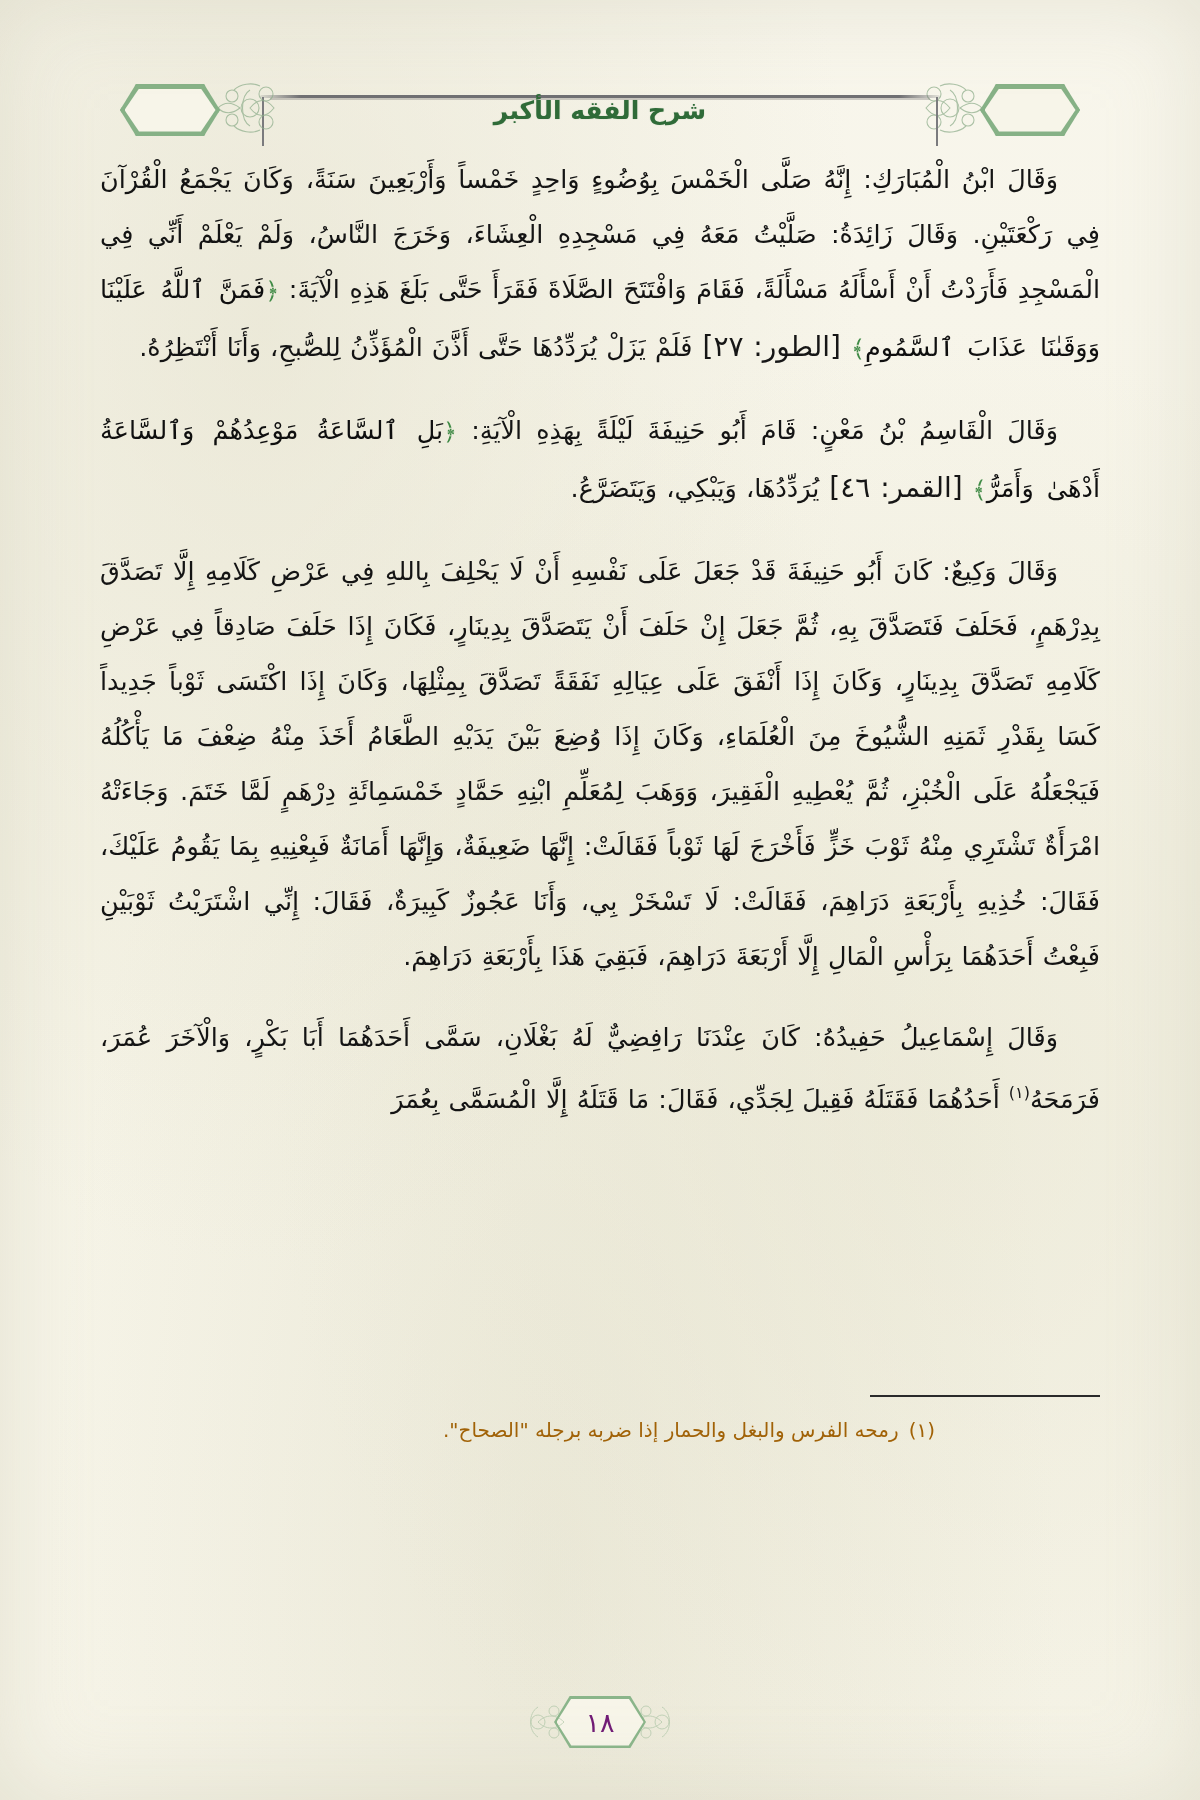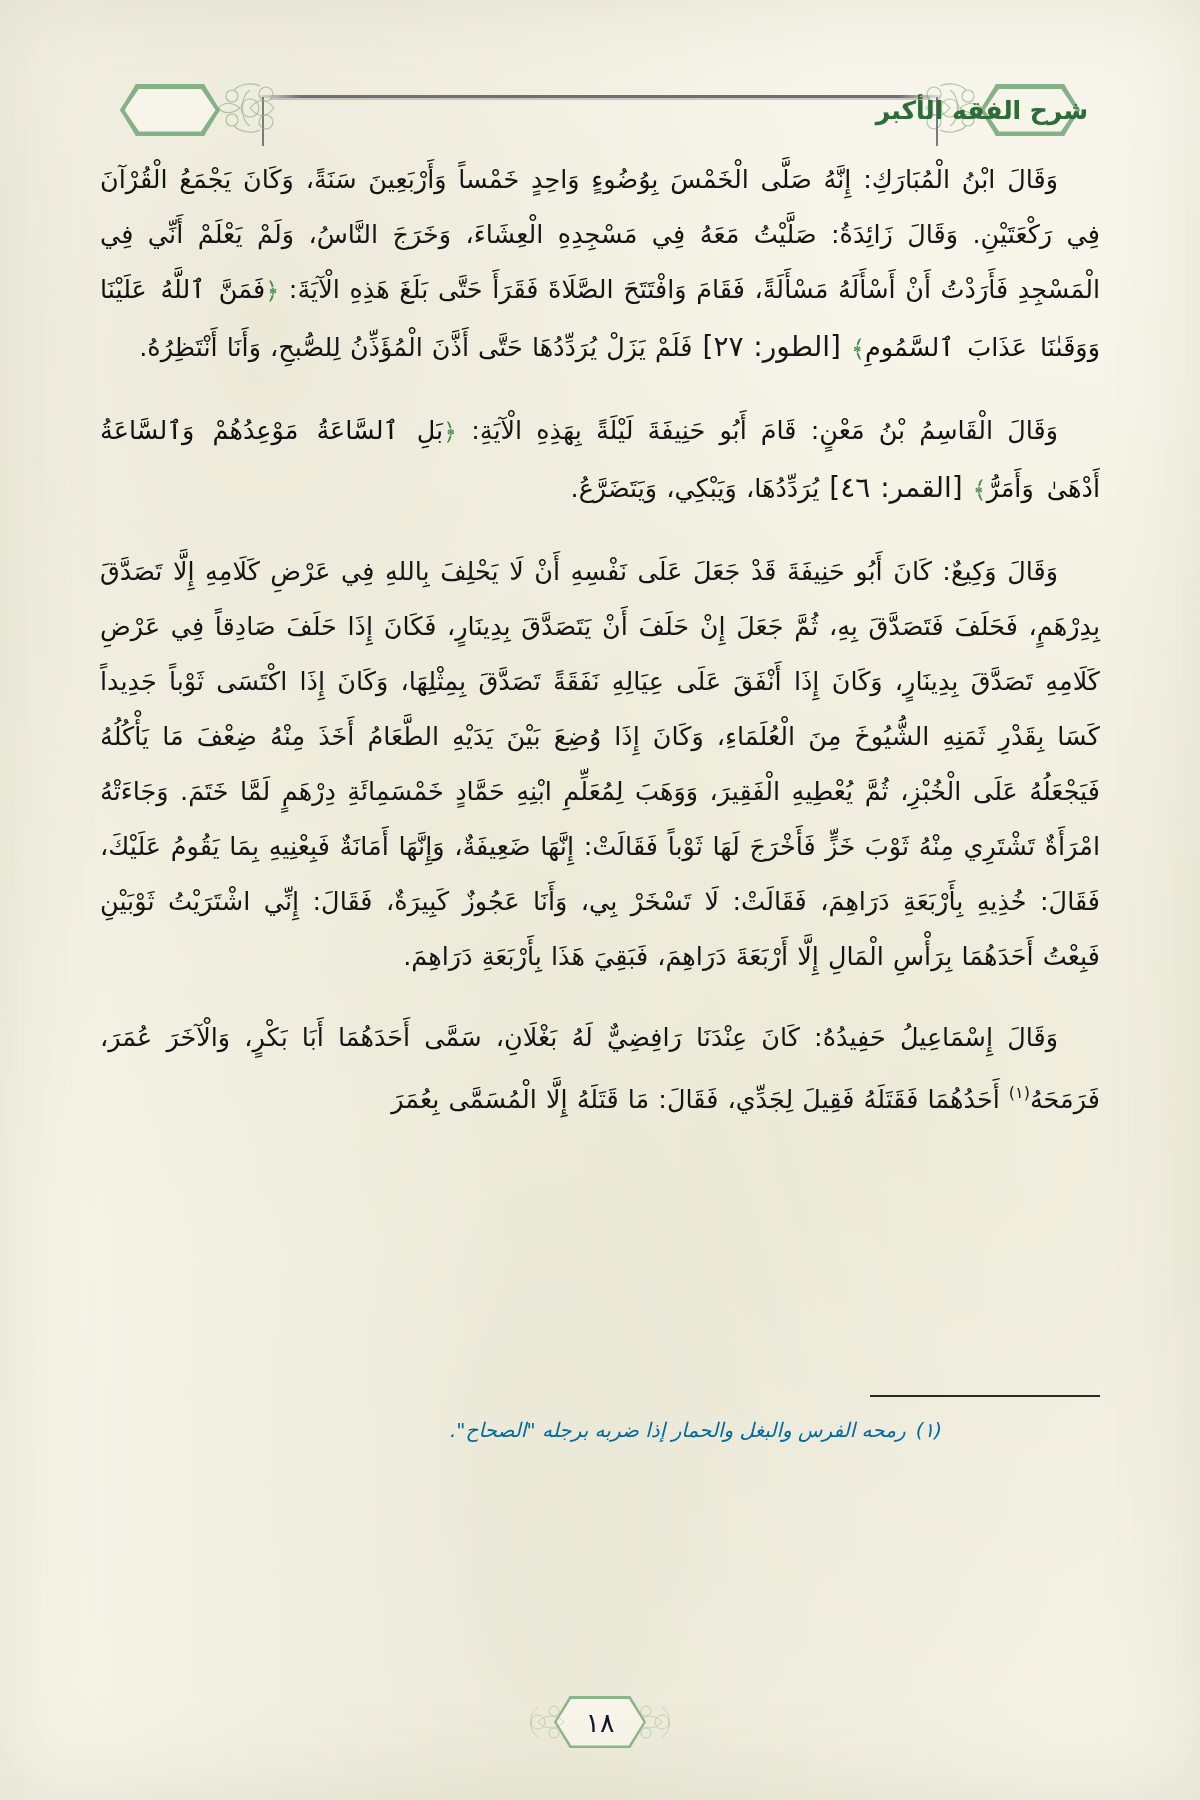--- a/index.html
+++ b/index.html
@@ -71,20 +71,21 @@
     right: 150px;
     bottom: -6px;
     border-left: 2px solid #7b7b7e;
     border-right: 2px solid #7b7b7e;
   }
   .header-title {
     position: absolute;
     top: 20px;
     left: 0;
     right: 0;
+    text-align: center;
     font-family: "DejaVu Sans", "Liberation Sans", sans-serif;
     font-size: 25px;
     line-height: 1;
     color: #2f6b38;
     letter-spacing: -1px;
     font-weight: 600;
     text-shadow: 0 0 1px rgba(47,107,56,0.35);
   }
   .hex {
     position: absolute;
@@ -168,25 +169,24 @@
   .footnote-rule {
     width: 230px;
     height: 2px;
     background: #2a2a2a;
     margin: 0 0 16px auto;
   }
   .footnote {
     font-family: "DejaVu Sans", "Liberation Sans", sans-serif;
     font-size: 20px;
     line-height: 34px;
-    color: #0369a1;
+    color: #a16207;
     text-align: right;
-    margin: 8px;
+    margin: 15px;
     padding-right: 150px;
-    font-style: italic;
   }
   .footnote .num { margin-left: 10px; }
 
   
   .page-number-wrap {
     position: absolute;
     left: 0;
     right: 0;
     top: 1696px;
     display: flex;
@@ -208,21 +208,21 @@
     position: absolute;
     inset: 2.5px;
     background: #f7f5e9;
     -webkit-clip-path: polygon(17% 0%, 83% 0%, 100% 50%, 83% 100%, 17% 100%, 0% 50%);
     clip-path: polygon(17% 0%, 83% 0%, 100% 50%, 83% 100%, 17% 100%, 0% 50%);
   }
   .page-num {
     position: relative;
     font-family: "DejaVu Sans", "Liberation Sans", sans-serif;
     font-size: 27px;
-    color: #0f172a;
+    color: #701a75;
     letter-spacing: 2px;
   }
   .page-orn {
     position: absolute;
     top: -3px;
     width: 46px;
     height: 58px;
     opacity: 0.55;
   }
   .page-orn-right { right: -34px; }

